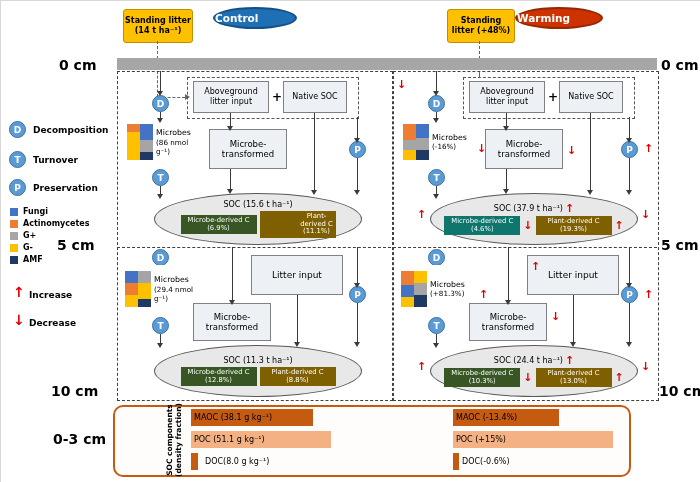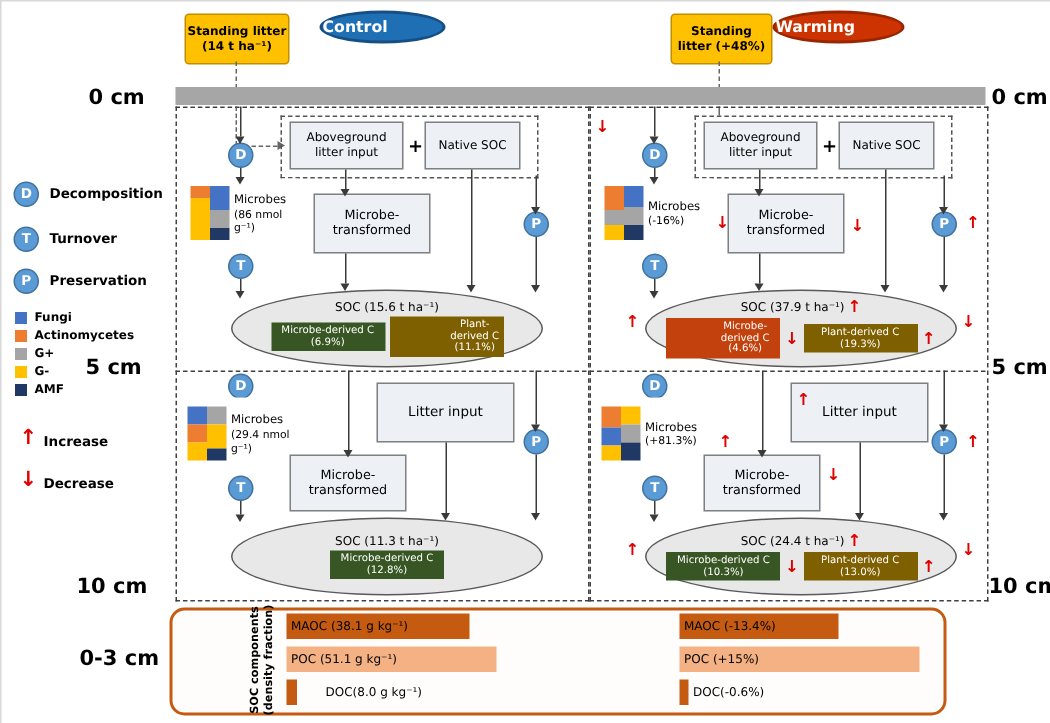--- a/index.html
+++ b/index.html
@@ -195,20 +195,21 @@
   <div class="circ" style="left:151px;top:316px">
       <span>T</span>
     </div>
 
   <div class="ellipse" style="left:153px;top:344px;width:208px;height:52px">
     <div class="soc-line">
         <span>SOC (11.3 t ha⁻¹)</span>
       </div>
     <div class="soc-row">
       <div class="cbox" style="background: rgb(55, 86, 35);"><span>Microbe-derived C (12.8%)</span></div>
+      <div class="cbox" style="background: rgb(127, 96, 0);"><span>Plant-derived C (8.8%)</span></div>
     </div>
   </div>
 
   <div class="dashedrect" style="left:462px;top:76px;width:170px;height:40px"></div>
   <div class="box" style="left:468px;top:80px;width:76px;height:32px">
       <span>Aboveground litter input</span>
     </div>
   <div class="plus" style="left:547px;top:89px">+</div>
   <div class="box" style="left:558px;top:80px;width:64px;height:32px">
       <span>Native SOC</span>
@@ -246,21 +247,21 @@
   <div class="circ" style="left:427px;top:168px">
       <span>T</span>
     </div>
 
   <div class="ellipse" style="left:429px;top:192px;width:208px;height:52px">
     <div class="soc-line">
         <span>SOC (37.9 t ha⁻¹)</span>
         <span class="ra">↑</span>
       </div>
     <div class="soc-row">
-      <div class="cbox" style="background: #c2410c; padding-left: 31px;"><span>Microbe-derived C (4.6%)</span></div>
+      <div class="cbox" style="background: #0f766e;"><span>Microbe-derived C (4.6%)</span></div>
       <span class="ra">↓</span>
       <div class="cbox" style="background: rgb(127, 96, 0);"><span>Plant-derived C (19.3%)</span></div>
       <span class="ra">↑</span>
     </div>
   </div>
 
   <div class="circ" style="left:427px;top:248px">
       <span>D</span>
     </div>
   <div class="micbox" style="left:400px;top:264px;width:74px;height:48px">
@@ -352,21 +353,21 @@
   <div class="rot" style="left:139px;top:427px;width:74px;height:24px">
     <span style="display:block">SOC components</span>
     <span style="display:block">(density fraction)</span>
   </div>
 
   <div class="bar" style="left: 190px; top: 408px; width: 122px; background: rgb(197, 90, 17);"></div>
   <div class="barlbl" style="left:193px;top:408px">MAOC (38.1 g kg⁻¹)</div>
   <div class="bar" style="left: 190px; top: 430px; width: 140px; background: rgb(244, 177, 131);"></div>
   <div class="barlbl" style="left:193px;top:430px">POC (51.1 g kg⁻¹)</div>
   <div class="bar" style="left: 190px; top: 452px; width: 7px; background: rgb(197, 90, 17);"></div>
-  <div class="barlbl" style="left:216px;top:452px">DOC(8.0 g kg⁻¹)</div>
+  <div class="barlbl" style="left:204px;top:452px">DOC(8.0 g kg⁻¹)</div>
 
   <div class="bar" style="left: 452px; top: 408px; width: 106px; background: rgb(197, 90, 17);"></div>
   <div class="barlbl" style="left:455px;top:408px">MAOC (-13.4%)</div>
   <div class="bar" style="left: 452px; top: 430px; width: 160px; background: rgb(244, 177, 131);"></div>
   <div class="barlbl" style="left:455px;top:430px">POC (+15%)</div>
   <div class="bar" style="left: 452px; top: 452px; width: 6px; background: rgb(197, 90, 17);"></div>
   <div class="barlbl" style="left:461px;top:452px">DOC(-0.6%)</div>
 
 </div>
 

